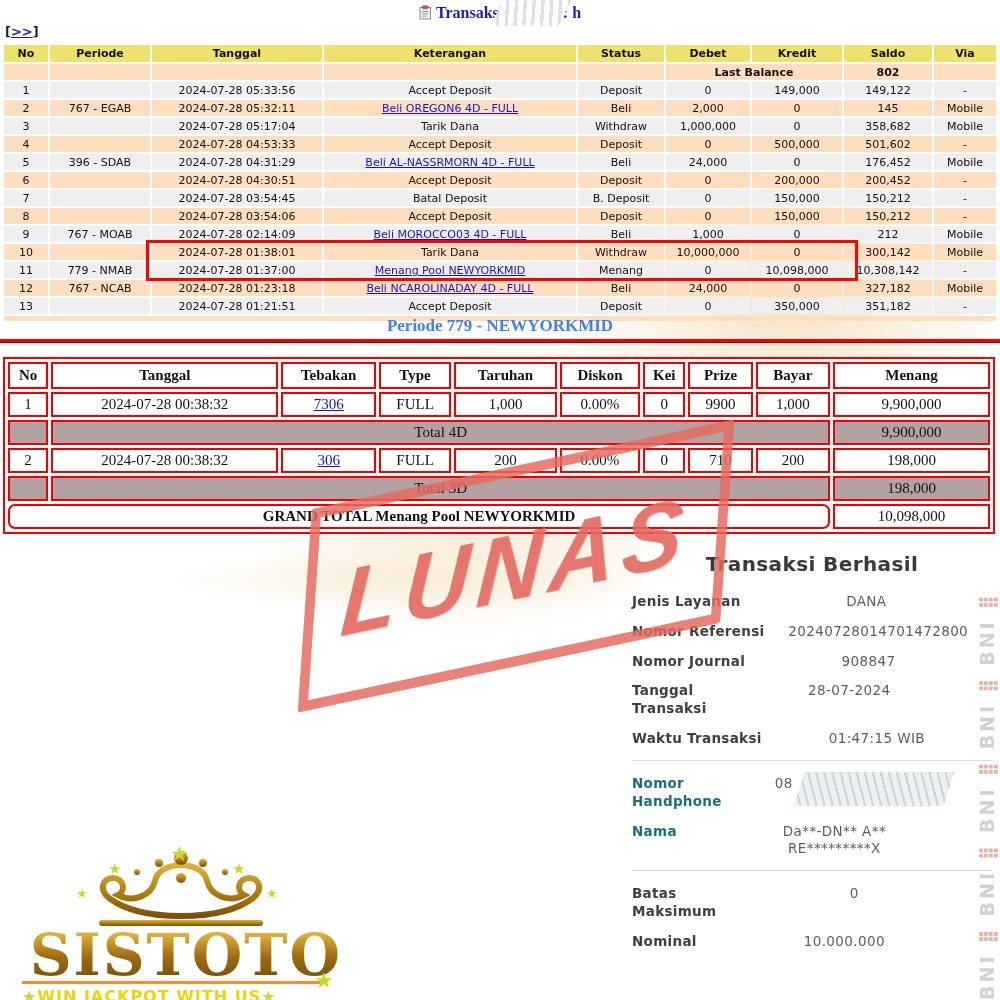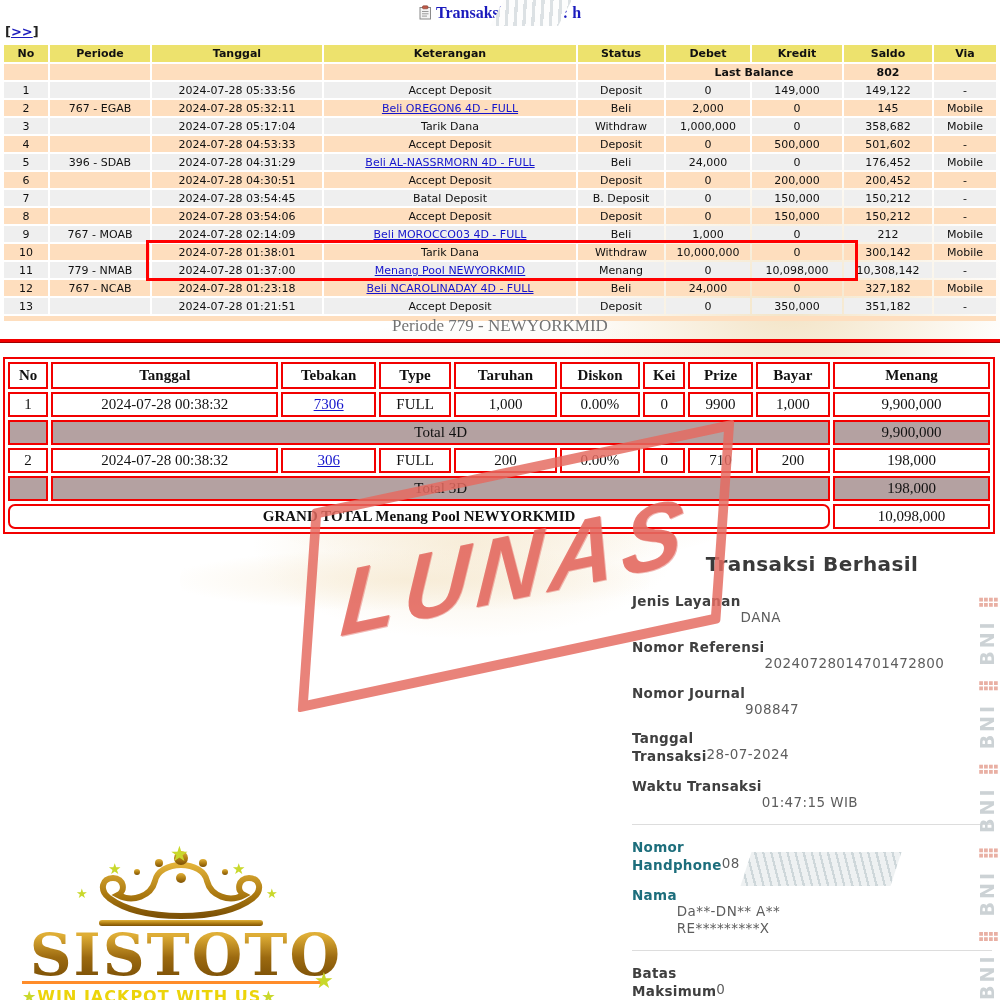--- a/index.html
+++ b/index.html
@@ -41,21 +41,21 @@
   .lb-label { font-weight:bold; }
   .lb-value { font-weight:bold; }
   a.lnk { color:#1414cc; text-decoration:underline; cursor:pointer;margin-top:28px; }
   tr.strip td { height:5px; background:#fedebe; }
 
   .hl-box { position:absolute; left:146px; top:240px; width:712px; height:41px;
             border:3px solid #f00; z-index:2; }
 
   
   .periode-h { position:absolute; top:316px; left:0; width:1000px; text-align:center; z-index:1;
-               font-family:"Liberation Serif", serif; font-size:17px; font-weight:400; color:#737373; }
+               font-family:"Liberation Serif", serif; font-size:17px; font-weight:700; color:#3b82f6; }
   .red-rule { position:absolute; top:339px; left:0; width:1000px; height:4px; background:#f20000;
               border-bottom:1px solid #a00000; z-index:1; }
 
   
   table.bet { position:absolute; left:3px; top:357px; z-index:1; width:992px;
               border-collapse:separate; border-spacing:3px; table-layout:fixed;
               background:#fff; border:2px solid #f20000;
               font-family:"Liberation Serif", serif; font-size:15px; }
   table.bet th { border:2px solid #f20000; font-weight:bold; height:27px; text-align:center; color:#111; }
   table.bet td { border:2px solid #f20000; height:25px; text-align:center; color:#111; overflow:hidden; }
@@ -73,21 +73,21 @@
                 text-shadow:1px 1px 0 rgba(228,106,97,.5); }
 
   
   .receipt { position:absolute; left:632px; top:552px; width:360px; z-index:1; }
   .r-title { text-align:center; font-size:20px; font-weight:bold; color:#3a3a3a;
              letter-spacing:.4px; margin-bottom:17px; }
   .r-row { display:flex; justify-content:space-between; align-items:flex-start;
            margin-bottom:12px; font-size:13.5px; line-height:1.32; }
   .r-label { font-weight:bold; color:#3f3f3f; letter-spacing:.3px; white-space:pre-line; }
   .r-label.teal { color:#1d6e7c; }
-  .r-value { color:#5d5d5d; text-align:left; letter-spacing:.4px; white-space:pre-line; flex:1;margin-top:16px; }
+  .r-value { color:#5d5d5d; text-align:center; letter-spacing:.4px; white-space:pre-line; flex:1; }
   .r-div { border:none; border-top:1px solid #ddd; margin:4px 0 14px 0; }
   .redact { display:inline-block; width:150px; height:34px; margin:-4px -10px -14px 6px;
             vertical-align:middle; transform:skewX(-18deg);
             background:repeating-linear-gradient(60deg,#eef1f2 0 5px,#ced7da 5px 7px); }
 
   
   .bni { position:absolute; right:0; top:552px; height:448px; width:26px; z-index:1;
          writing-mode:vertical-rl; transform:rotate(180deg); overflow:hidden;
          font-size:19px; font-weight:bold; color:#ccd2d5; letter-spacing:3px; line-height:26px; }
   .bni b { color:#e9b0a4; font-weight:bold; }

